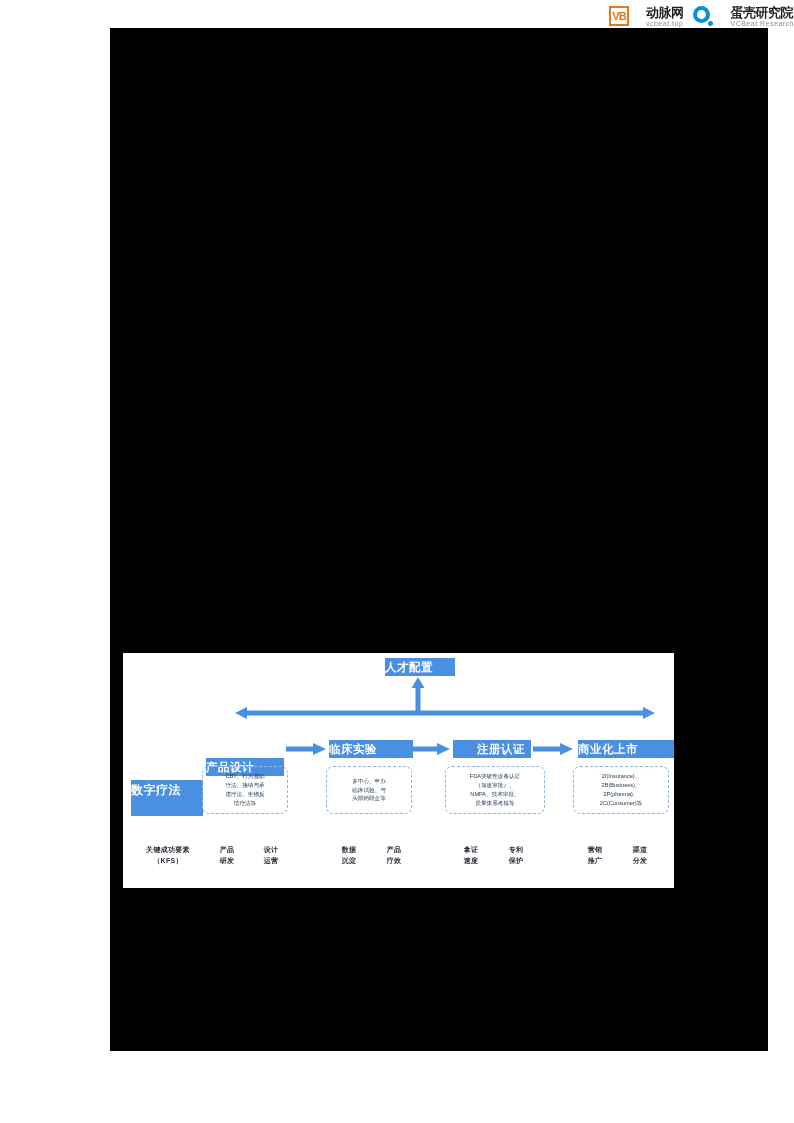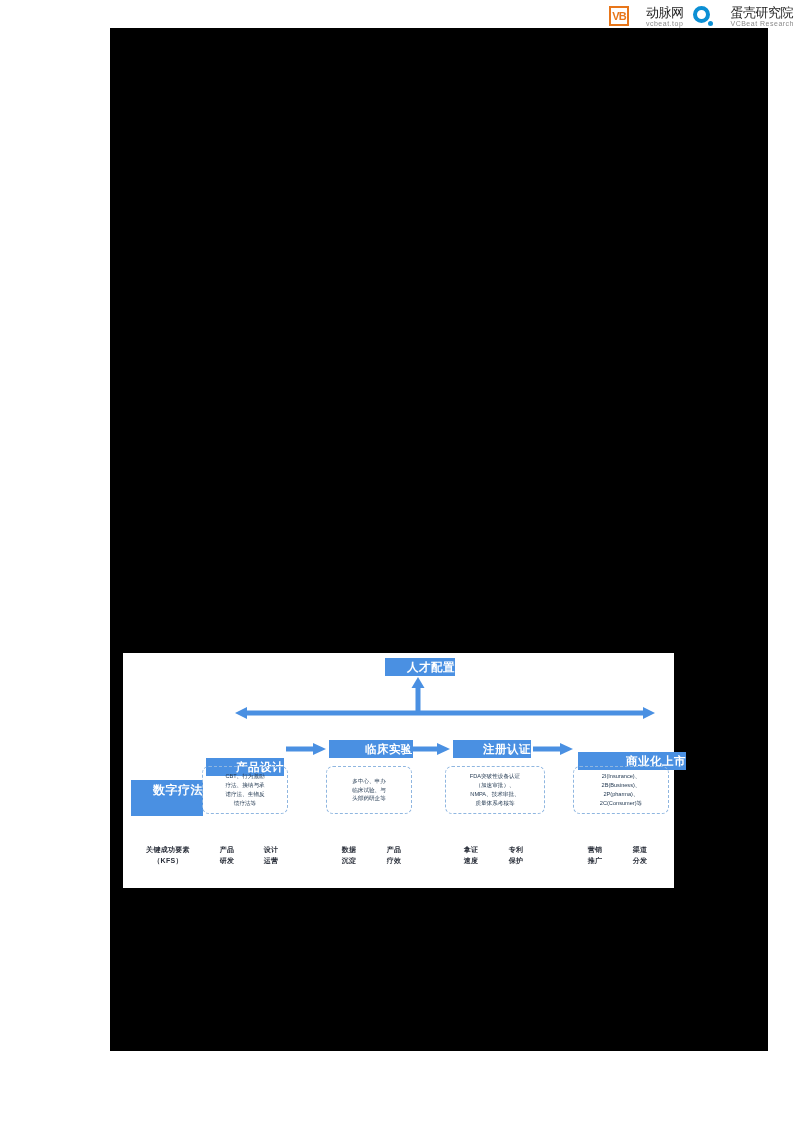--- a/index.html
+++ b/index.html
@@ -59,21 +59,21 @@
   }
   .logo-text-block {
     display: flex;
     flex-direction: column;
     justify-content: center;
     line-height: 1;
   }
   .logo-cn {
     font-family: "Liberation Sans", sans-serif;
     font-size: 13px;
-    font-weight: normal;
+    font-weight: bold;
     color: #1f1f1f;
     letter-spacing: -0.5px;
     white-space: nowrap;
   }
   .logo-en {
     font-family: "Liberation Sans", sans-serif;
     font-size: 7px;
     color: #8a8a8a;
     letter-spacing: 0.5px;
     white-space: nowrap;
@@ -134,33 +134,33 @@
   }
   .fig-inner { position: absolute; inset: 0; }
 
   .chip {
     position: absolute;
     background: #4a90e2;
     color: #ffffff;
     font-family: "Liberation Sans", "DejaVu Sans", sans-serif;
     font-size: 11.5px;
     font-weight: bold;
-    text-align: right;
+    text-align: left;
     line-height: 18px;
     height: 18px;
     letter-spacing: 0.5px;
     white-space: nowrap;
     box-sizing: border-box;
   }
   #chip-talent { left: 262px; top: 5px;  width: 70px; }
   #chip-dtx    { left: 8px;   top: 127px; width: 72px; font-size: 12px; height: 36px; line-height: 20px;}
   #chip-stage-0 { left: 83px;  top: 105px; width: 78px; }
   #chip-stage-1 { left: 206px; top: 87px; width: 84px; }
   #chip-stage-2 { left: 330px; top: 87px; width: 78px; padding-left: 24px; }
-  #chip-stage-3 { left: 455px; top: 87px; width: 108px; margin-top: 12px; }
+  #chip-stage-3 { left: 455px; top: 87px; width: 96px; }
 
   
   #span-arrow {
     position: absolute;
     left: 112px;
     top: 54px;
     width: 420px;
     height: 12px;
   }
   

